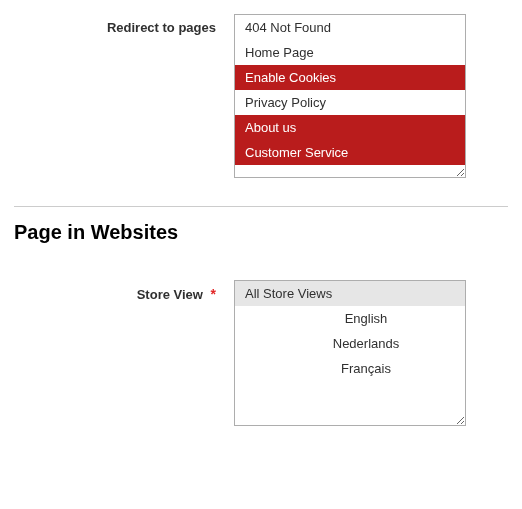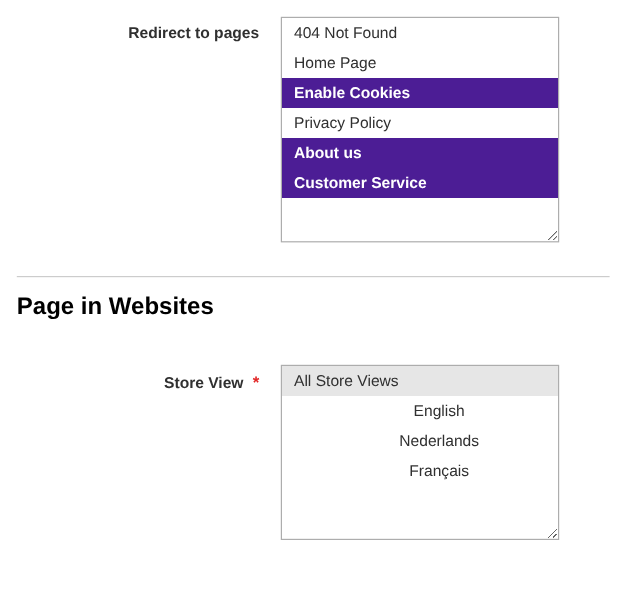--- a/index.html
+++ b/index.html
@@ -36,37 +36,37 @@
     }
     .multiselect {
       border: 1px solid #adadad;
       background: #fff;
       width: 232px;
       font-size: 13px;
       overflow: auto;
       resize: both;
     }
     .multiselect.redirect {
-      height: 188px;
+      height: 164px;
     }
     .multiselect.storeview {
       height: 146px;
       background: #fff;
       border: 1px solid #adadad;
     }
     .ms-option {
       padding: 5px 10px;
       cursor: pointer;
       color: #303030;
       white-space: nowrap;
     }
     .ms-option.selected {
-      background: #4c1d95;
+      background: #b91c1c;
       color: #fff;
-      font-weight: 700;
+      font-weight: 400;
     }
     .sv-option {
       padding: 5px 10px;
       cursor: pointer;
       color: #303030;
       white-space: nowrap;
     }
     .sv-option.all { background: #e6e6e6; }
     .sv-option.website { font-weight: 700; }
     .sv-option.store { font-weight: 700; padding-left: 26px; }

